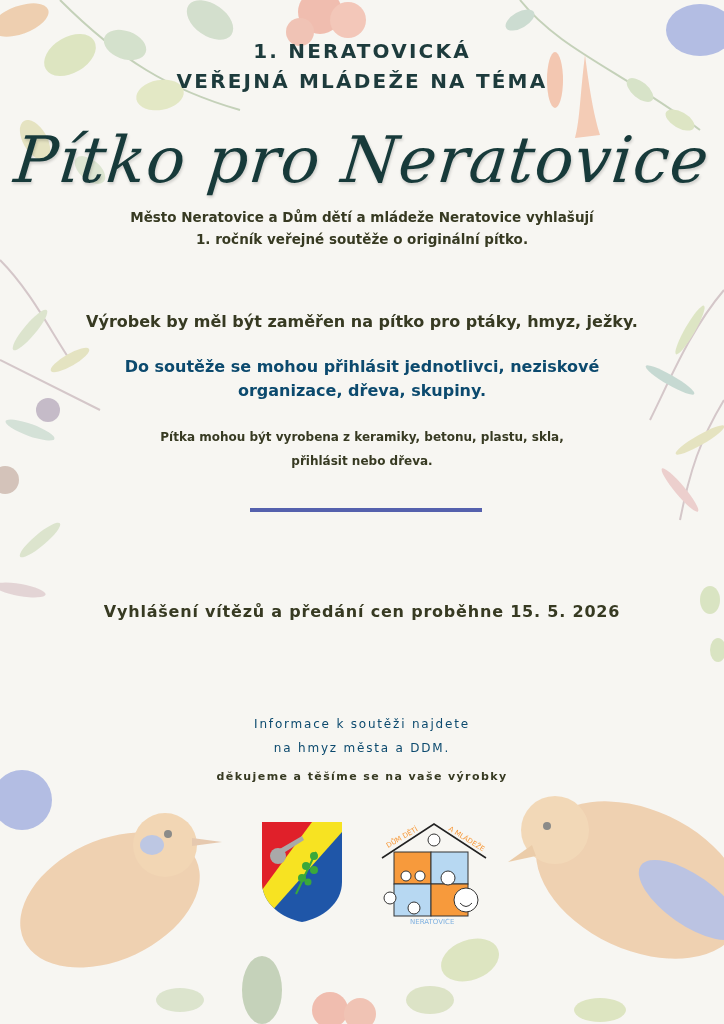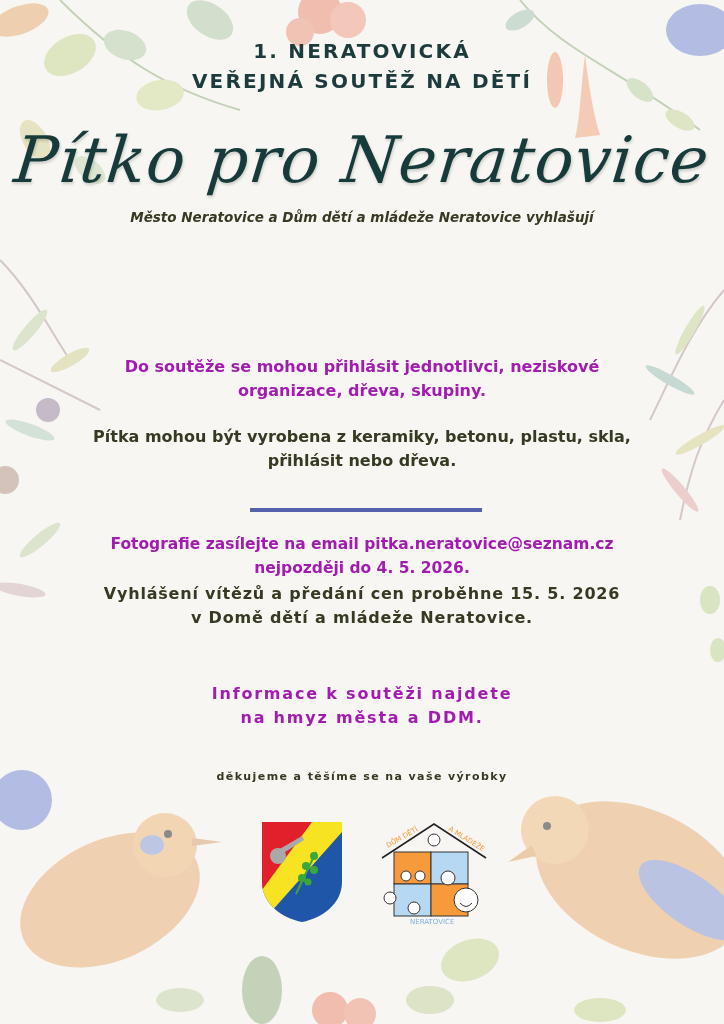--- a/index.html
+++ b/index.html
@@ -7,43 +7,43 @@
     width: 724px; height: 1024px; overflow: hidden;
     background: #f7f6f2;
     font-family: "DejaVu Sans", sans-serif;
     position: relative;
   }
   .poster { position: absolute; inset: 0; width: 704px; height: 1024px; }
   .deco { position: absolute; inset: 0; pointer-events: none; }
 
   .text-block { position: absolute; left: 0; width: 724px; text-align: center; }
   .dark { color: #373a22; }
-  .blue { color: #a21caf; }
+  .blue { color: #0c4a6e; }
 
   .headline {
     top: 36px; font-weight: bold; font-size: 20px; letter-spacing: 2.2px;
     color: #1d3b3c; line-height: 30px;
   }
   .script-title {
     top: 112px; font-family: "DejaVu Serif", serif; font-style: italic;
     font-size: 64px; line-height: 96px; color: #173a3a; letter-spacing: 1px;
     text-shadow: 1px 2px 3px rgba(0,0,0,0.18);
     transform: skewX(-6deg);
   }
-  .intro { top: 206px; font-weight: bold; font-size: 13.5px; line-height: 22px; font-style: italic; }
+  .intro { top: 206px; font-weight: bold; font-size: 13.5px; line-height: 22px; }
   .p1 { top: 310px; font-weight: bold; font-size: 16px; line-height: 24px; }
   .p2 { top: 355px; font-weight: bold; font-size: 16px; line-height: 24px; }
-  .p3 { top: 425px; font-weight: bold; font-size: 16px; line-height: 24px; }
+  .p3 { top: 425px; font-weight: bold; font-size: 12px; line-height: 24px; }
   .divider {
     position: absolute; left: 250px; top: 508px; width: 232px; height: 4px;
     background: #5561ad;
   }
   .p4 { top: 532px; font-weight: bold; font-size: 15.5px; line-height: 24px; }
-  .p5 { top: 582px; font-weight: bold; font-size: 16px; line-height: 24px; letter-spacing: 0.8px; }
-  .p6 { top: 682px; font-weight: bold; font-size: 16px; line-height: 24px; letter-spacing: 1.8px; }
+  .p5 { top: 600px; font-weight: bold; font-size: 16px; line-height: 24px; letter-spacing: 0.8px; }
+  .p6 { top: 712px; font-weight: normal; font-size: 12px; line-height: 24px; letter-spacing: 1.8px; }
   .p7 { top: 765px; font-weight: bold; font-size: 11px; line-height: 24px; letter-spacing: 1.4px; }
 
   .logo { position: absolute; }
   .logo-coa { left: 262px; top: 822px; width: 80px; height: 100px; }
   .logo-ddm { left: 378px; top: 818px; width: 112px; height: 108px; }
 </style>
 </head>
 <body>
 
 <div class="poster">
@@ -110,50 +110,47 @@
       <circle cx="360" cy="1014" r="16" fill="#ec9a82"></circle>
       <ellipse cx="470" cy="960" rx="30" ry="20" fill="#c9d79a" transform="rotate(-20 470 960)"></ellipse>
       <ellipse cx="430" cy="1000" rx="24" ry="14" fill="#c7d3a3"></ellipse>
       <ellipse cx="180" cy="1000" rx="24" ry="12" fill="#c6d6b0"></ellipse>
       <ellipse cx="600" cy="1010" rx="26" ry="12" fill="#c9d79a"></ellipse>
     </g>
   </svg>
 
   <div class="text-block headline">
     <div>1. NERATOVICKÁ</div>
-    <div>VEŘEJNÁ SOUTĚŽ NA DĚTÍ</div>
+    <div>VEŘEJNÁ MLÁDEŽE NA TÉMA</div>
   </div>
 
   <div class="text-block script-title">Pítko pro Neratovice</div>
 
   <div class="text-block intro dark">
     <div>Město Neratovice a Dům dětí a mládeže Neratovice vyhlašují</div>
+    <div>1. ročník veřejné  soutěže o originální pítko.</div>
   </div>
 
+  <div class="text-block p1 dark">Výrobek by měl být zaměřen na pítko pro ptáky, hmyz, ježky.</div>
 
   <div class="text-block p2 blue">
     <div>Do soutěže se mohou přihlásit jednotlivci, neziskové</div>
     <div>organizace, dřeva, skupiny.</div>
   </div>
 
   <div class="text-block p3 dark">
     <div>Pítka mohou být vyrobena z keramiky, betonu, plastu, skla,</div>
     <div>přihlásit nebo dřeva.</div>
   </div>
 
   <div class="divider"></div>
 
-  <div class="text-block p4 blue">
-    <div>Fotografie zasílejte na email pitka.neratovice@seznam.cz</div>
-    <div>nejpozději do 4. 5. 2026.</div>
-  </div>
 
   <div class="text-block p5 dark">
     <div>Vyhlášení vítězů a předání cen proběhne 15. 5. 2026</div>
-    <div>v Domě dětí a mládeže Neratovice.</div>
   </div>
 
   <div class="text-block p6 blue">
     <div>Informace k soutěži najdete</div>
     <div>na hmyz města a DDM.</div>
   </div>
 
   <div class="text-block p7 dark">děkujeme a těšíme se na vaše výrobky</div>
 
   <svg class="logo logo-coa" viewBox="0 0 80 100" width="80" height="100">

